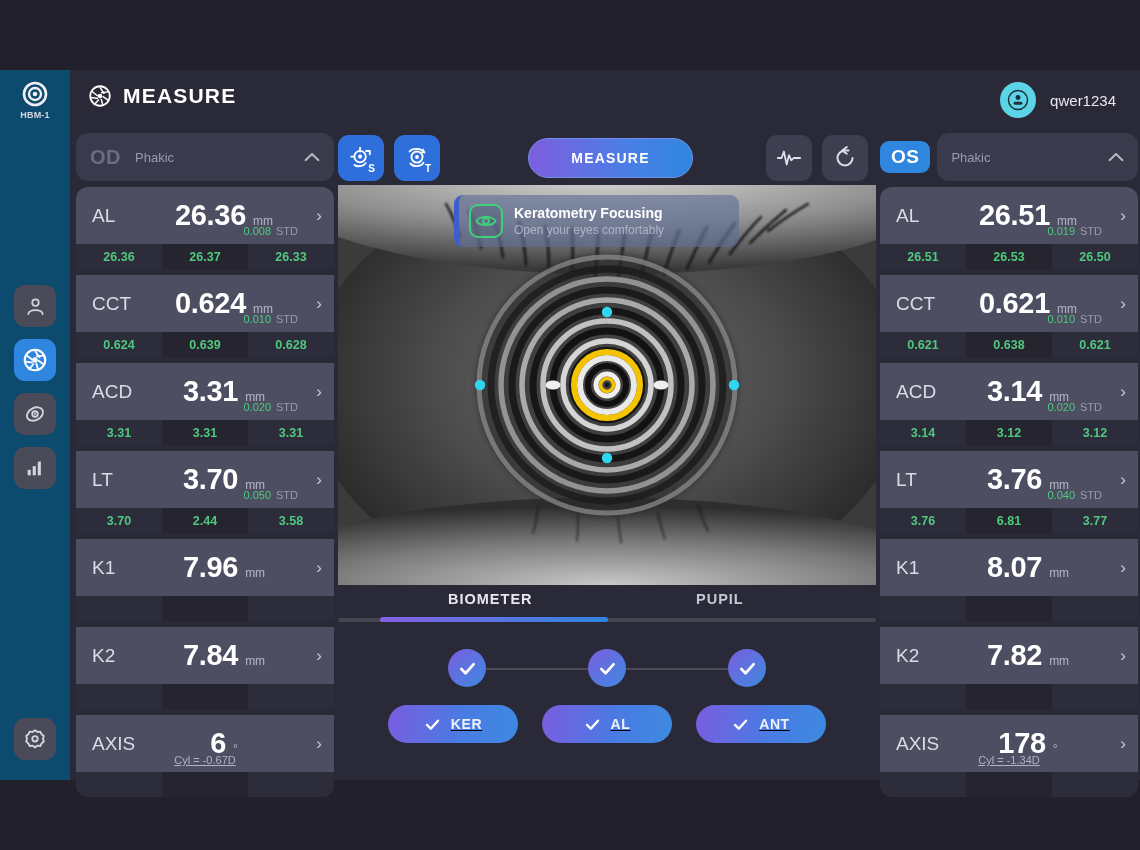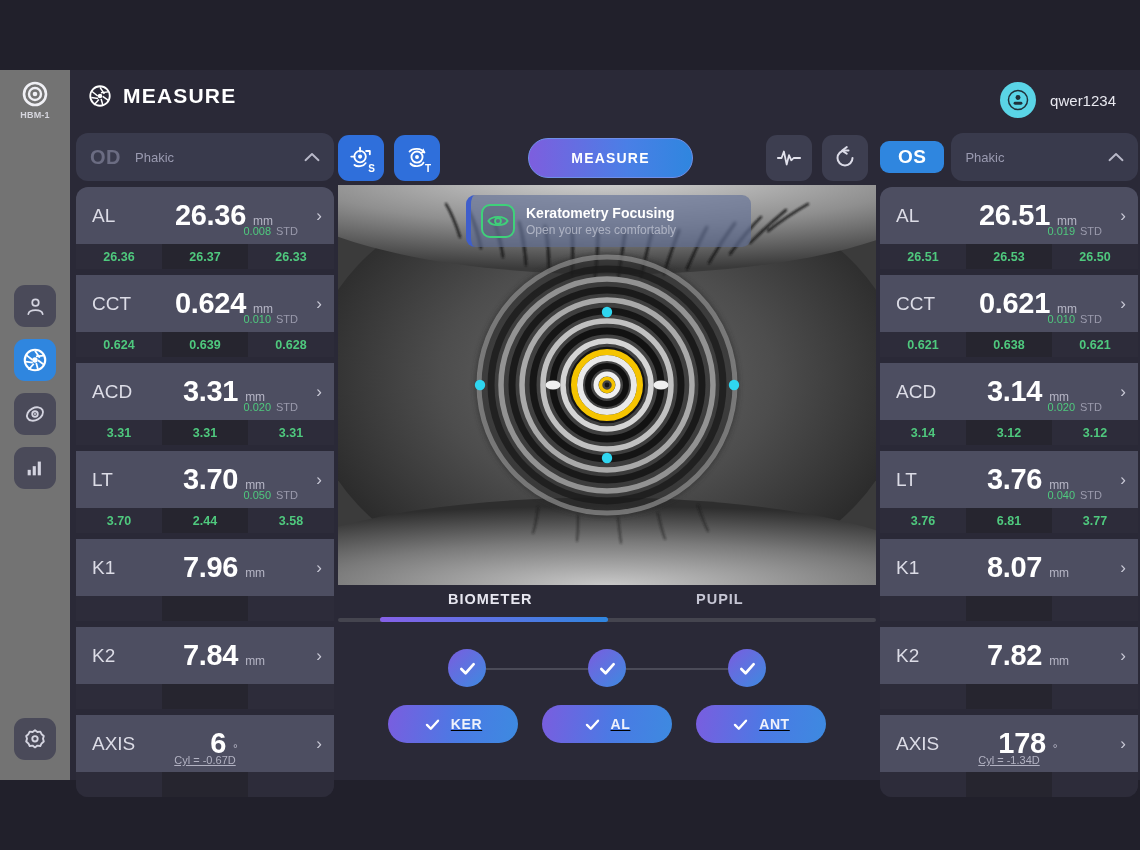--- a/index.html
+++ b/index.html
@@ -21,21 +21,21 @@
     left: 0; top: 70px;
     width: 1140px; height: 710px;
     background: #2a2937;
   }
 
   
   .rail {
     position: absolute;
     left: 0; top: 0;
     width: 70px; height: 710px;
-    background: #737373;
+    background: #0c4a6e;
   }
   .brand {
     position: absolute; left: 0; top: 10px;
     width: 70px; text-align: center;
   }
   .brand-logo { display:block; margin: 0 auto; }
   .brand-name {
     font-size: 9px; font-weight: bold; color: #d6d6de;
     letter-spacing: 0.2px; margin-top: 2px;
   }
@@ -94,21 +94,21 @@
     display: flex; align-items: center;
     padding: 0 14px; gap: 14px;
     margin-bottom: 6px;
   }
   .eye-tag {
     font-size: 20px; font-weight: bold;
     color: #6b6c82; letter-spacing: 0.5px; text-align: right;
   }
   .eye-tag.on {
     color: #ffffff; background: #2f86df;
-    border-radius: 9px; padding: 5px 18px;
+    border-radius: 9px; padding: 5px 11px;
     font-size: 19px;
   }
   .eye-head.split { background: transparent; padding: 0; gap: 7px; }
   .eye-head.split .pill {
     flex: 1; height: 48px; border-radius: 12px;
     background: #393a4c;
     display: flex; align-items: center; padding: 0 14px;
     justify-content: space-between;
   }
   .eye-status { font-size: 13px; color: #9a9ab0; }
@@ -179,21 +179,21 @@
 
   
   .viewport {
     position: relative;
     width: 538px; height: 400px;
     background: #1a1a1a; overflow: hidden;
   }
   .eye-img { position: absolute; inset: 0; }
 
   .overlay-toast {
-    position: absolute; left: 128px; top: 10px;
+    position: absolute; left: 116px; top: 10px;
     width: 285px; height: 52px;
     border-radius: 9px;
     background: rgba(96,110,150,0.62);
     border-left: 5px solid #3f5ecb;
     display: flex; align-items: center; gap: 11px;
     padding-left: 10px;
     backdrop-filter: blur(1px);
   }
   .toast-ico {
     width: 34px; height: 34px; border-radius: 9px;

